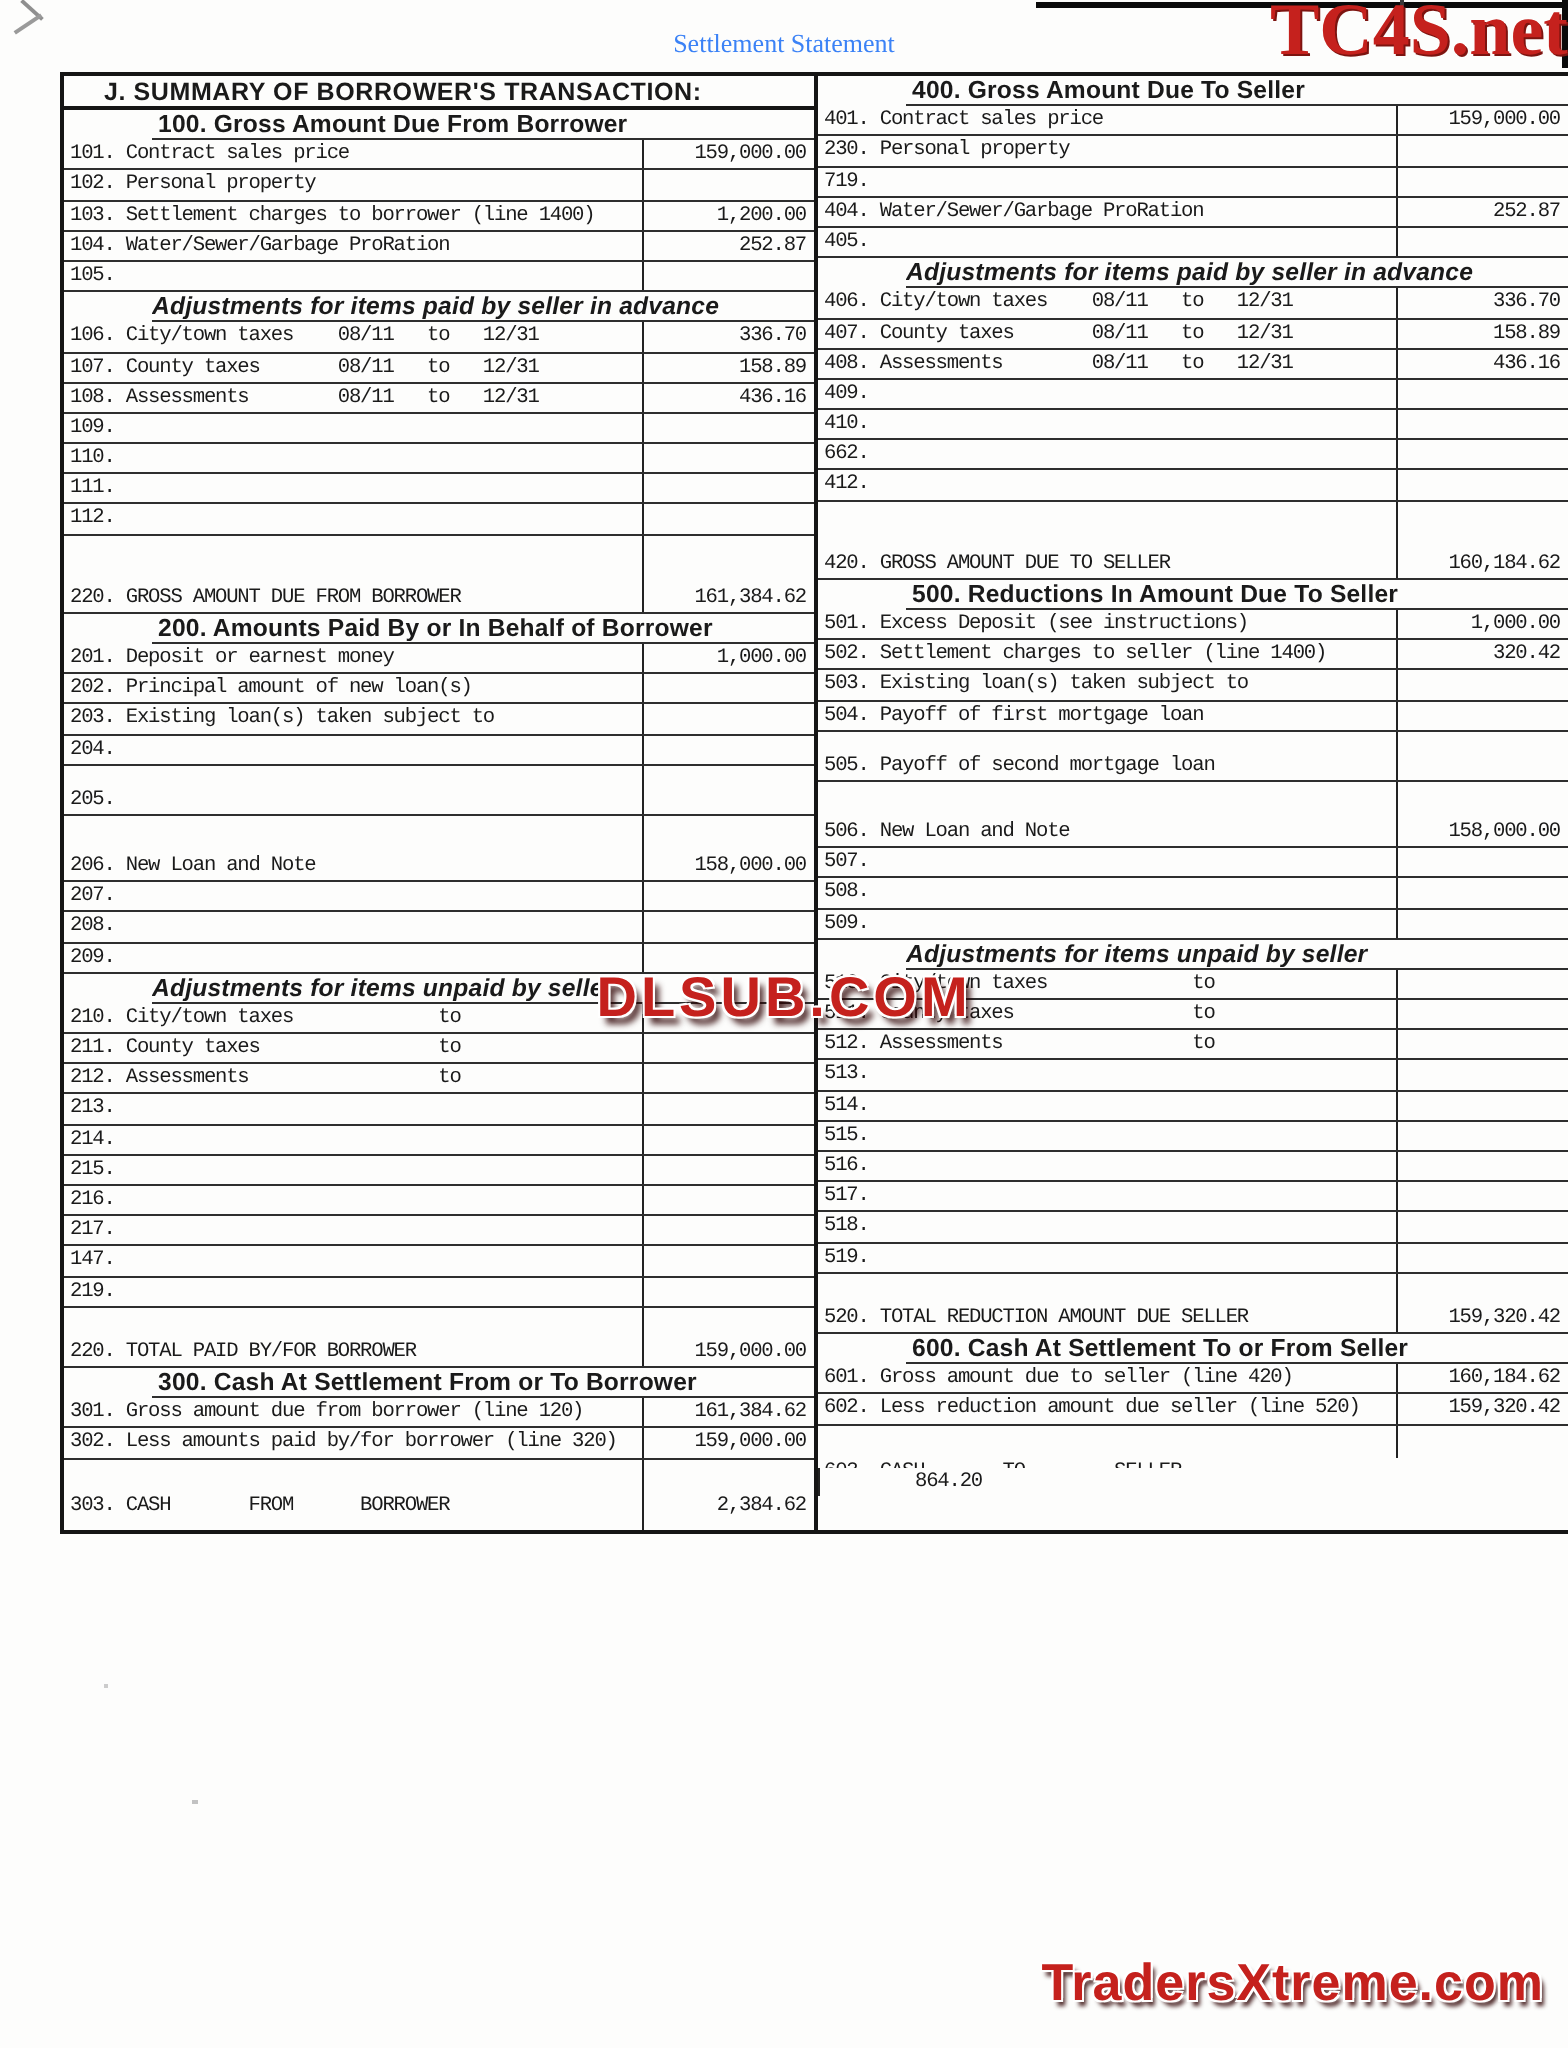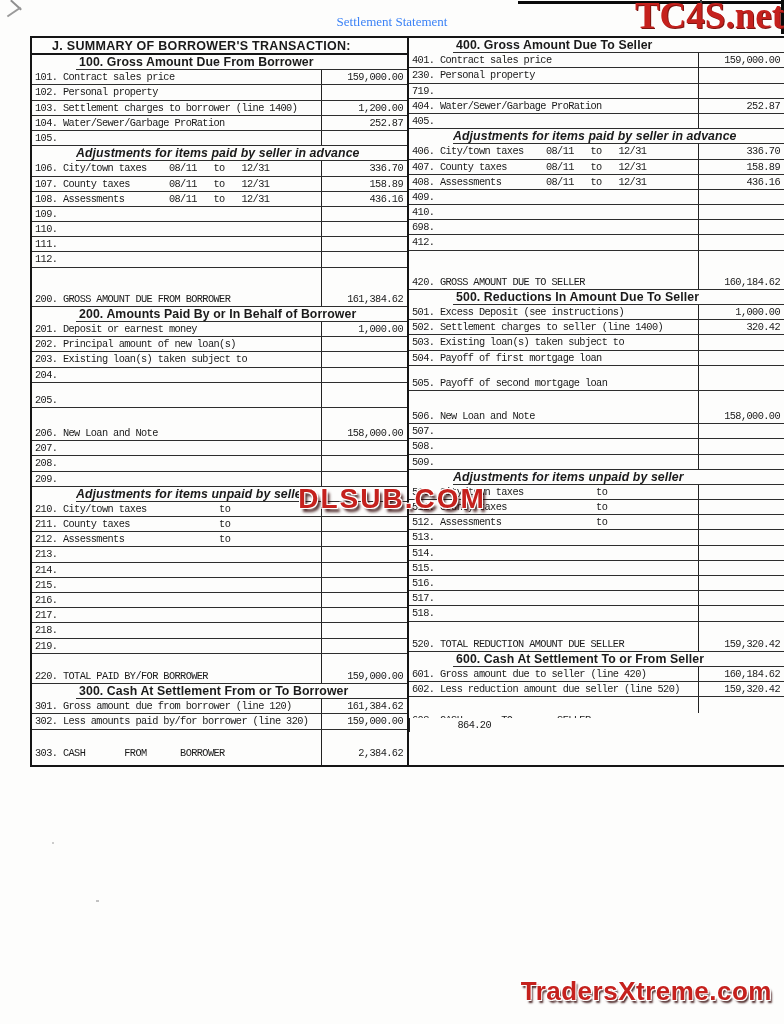--- a/index.html
+++ b/index.html
@@ -193,21 +193,21 @@
           </div>
           <div class="row item">
             <span class="lbl">112.</span>
             <span class="amt"></span>
           </div>
           <div class="row item gap" style="height: 24px;">
             <span class="lbl"></span>
             <span class="amt"></span>
           </div>
           <div class="row item">
-            <span class="lbl">200. GROSS AMOUNT DUE FROM BORROWER</span>
+            <span class="lbl">220. GROSS AMOUNT DUE FROM BORROWER</span>
             <span class="amt">161,384.62</span>
           </div>
           <div class="row head">200. Amounts Paid By or In Behalf of Borrower</div>
           <div class="row item">
             <span class="lbl">201. Deposit or earnest money</span>
             <span class="amt">1,000.00</span>
           </div>
           <div class="row item">
             <span class="lbl">202. Principal amount of new loan(s)</span>
             <span class="amt"></span>
@@ -275,21 +275,21 @@
           </div>
           <div class="row item">
             <span class="lbl">216.</span>
             <span class="amt"></span>
           </div>
           <div class="row item">
             <span class="lbl">217.</span>
             <span class="amt"></span>
           </div>
           <div class="row item">
-            <span class="lbl">218.</span>
+            <span class="lbl">147.</span>
             <span class="amt"></span>
           </div>
           <div class="row item">
             <span class="lbl">219.</span>
             <span class="amt"></span>
           </div>
           <div class="row item gap" style="height: 15px;">
             <span class="lbl"></span>
             <span class="amt"></span>
           </div>
@@ -354,21 +354,21 @@
           </div>
           <div class="row item">
             <span class="lbl">409.</span>
             <span class="amt"></span>
           </div>
           <div class="row item">
             <span class="lbl">410.</span>
             <span class="amt"></span>
           </div>
           <div class="row item">
-            <span class="lbl">698.</span>
+            <span class="lbl">662.</span>
             <span class="amt"></span>
           </div>
           <div class="row item">
             <span class="lbl">412.</span>
             <span class="amt"></span>
           </div>
           <div class="row item gap" style="height: 24px;">
             <span class="lbl"></span>
             <span class="amt"></span>
           </div>
@@ -449,20 +449,24 @@
           <div class="row item">
             <span class="lbl">516.</span>
             <span class="amt"></span>
           </div>
           <div class="row item">
             <span class="lbl">517.</span>
             <span class="amt"></span>
           </div>
           <div class="row item">
             <span class="lbl">518.</span>
+            <span class="amt"></span>
+          </div>
+          <div class="row item">
+            <span class="lbl">519.</span>
             <span class="amt"></span>
           </div>
           <div class="row item gap" style="height: 15px;">
             <span class="lbl"></span>
             <span class="amt"></span>
           </div>
           <div class="row item">
             <span class="lbl">520. TOTAL REDUCTION AMOUNT DUE SELLER</span>
             <span class="amt">159,320.42</span>
           </div>

